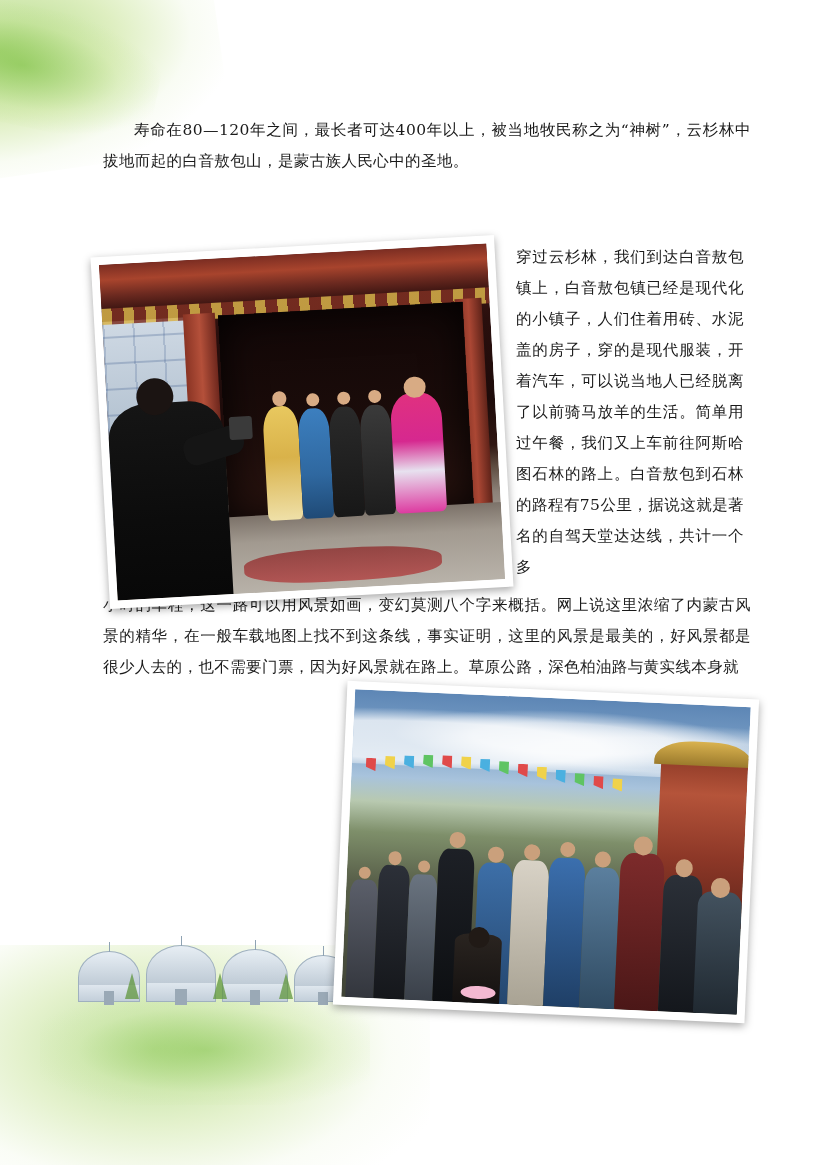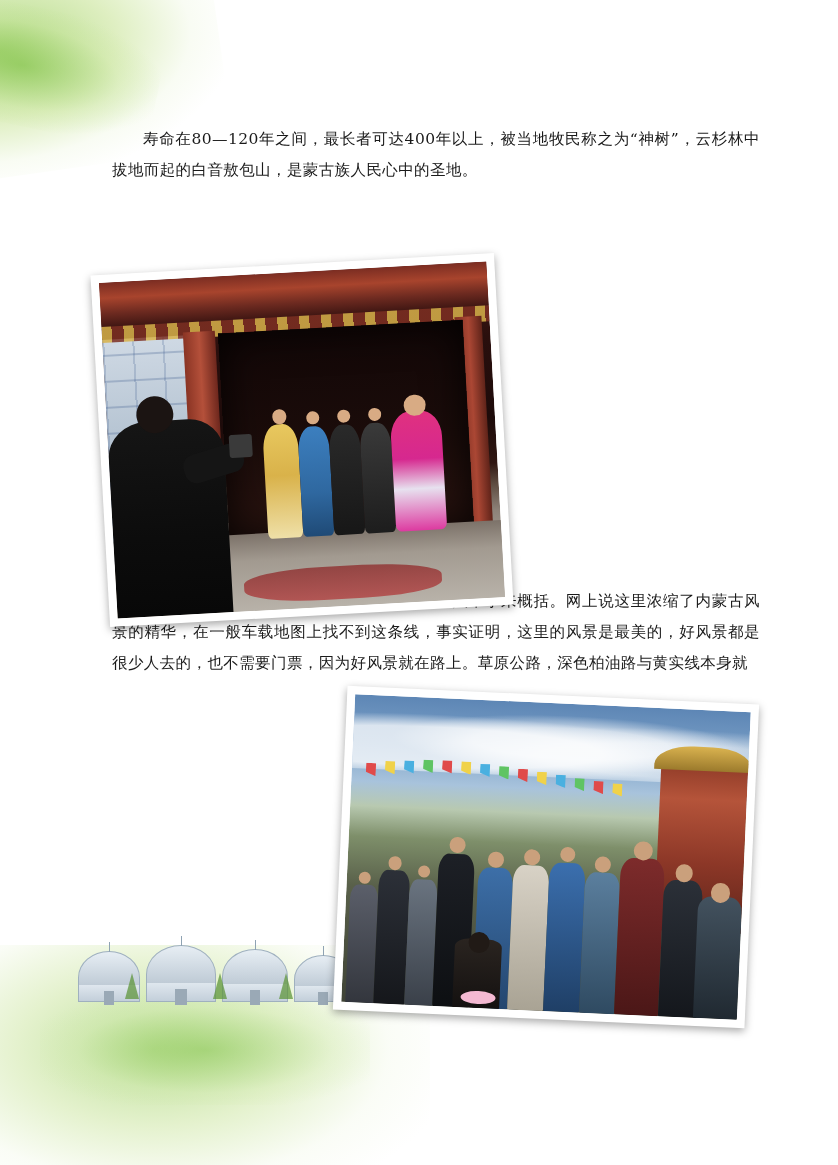--- a/index.html
+++ b/index.html
@@ -116,21 +116,21 @@
   
   .content {
     position: absolute;
     left: 96px;
     top: 108px;
     width: 648px;
     height: 860px;
   }
 
   p {
-    margin: 16px;
+    margin: 7px;
     font-size: 15.5px;
     line-height: 31px;
     color: #1a1a1a;
     text-align: justify;
     text-justify: inter-ideograph;
     letter-spacing: 0.4px;
   }
   .indent { text-indent: 2em; }
 
   
@@ -390,20 +390,21 @@
         </div>
 
         <div class="photographer">
           <div class="head2"></div>
           <div class="arm"></div>
           <div class="cam"></div>
         </div>
       </div>
     </div>
 
+    <p class="para-right">穿过云杉林，我们到达白音敖包镇上，白音敖包镇已经是现代化的小镇子，人们住着用砖、水泥盖的房子，穿的是现代服装，开着汽车，可以说当地人已经脱离了以前骑马放羊的生活。简单用过午餐，我们又上车前往阿斯哈图石林的路上。白音敖包到石林的路程有75公里，据说这就是著名的自驾天堂达达线，共计一个多</p>
   </div>
 
   <p class="para-mid">小时的车程，这一路可以用风景如画，变幻莫测八个字来概括。网上说这里浓缩了内蒙古风景的精华，在一般车载地图上找不到这条线，事实证明，这里的风景是最美的，好风景都是很少人去的，也不需要门票，因为好风景就在路上。草原公路，深色柏油路与黄实线本身就</p>
 
   <div class="block-two">
 
     <div class="photo tilt-right photo-two">
       <div class="inner">
         <div class="scene-festival"></div>
         <div class="f-clouds"></div>

